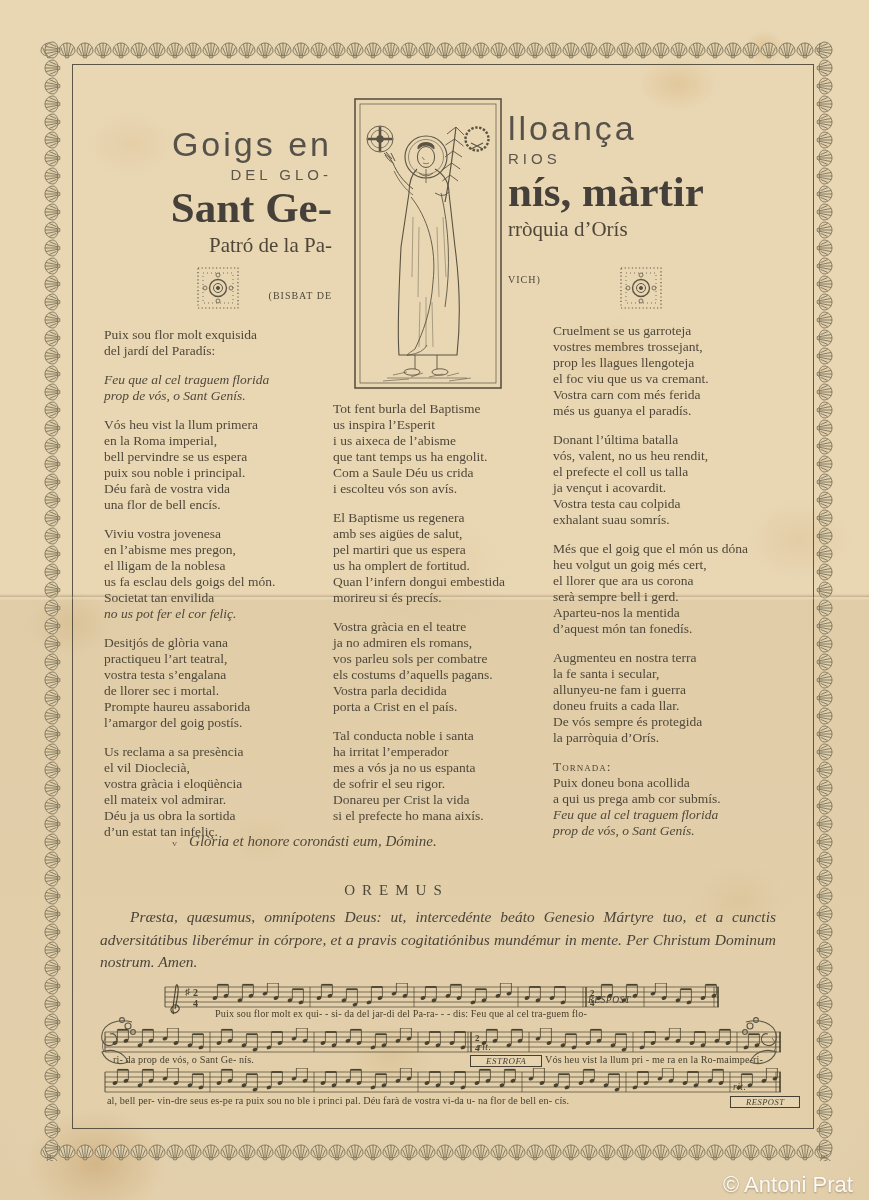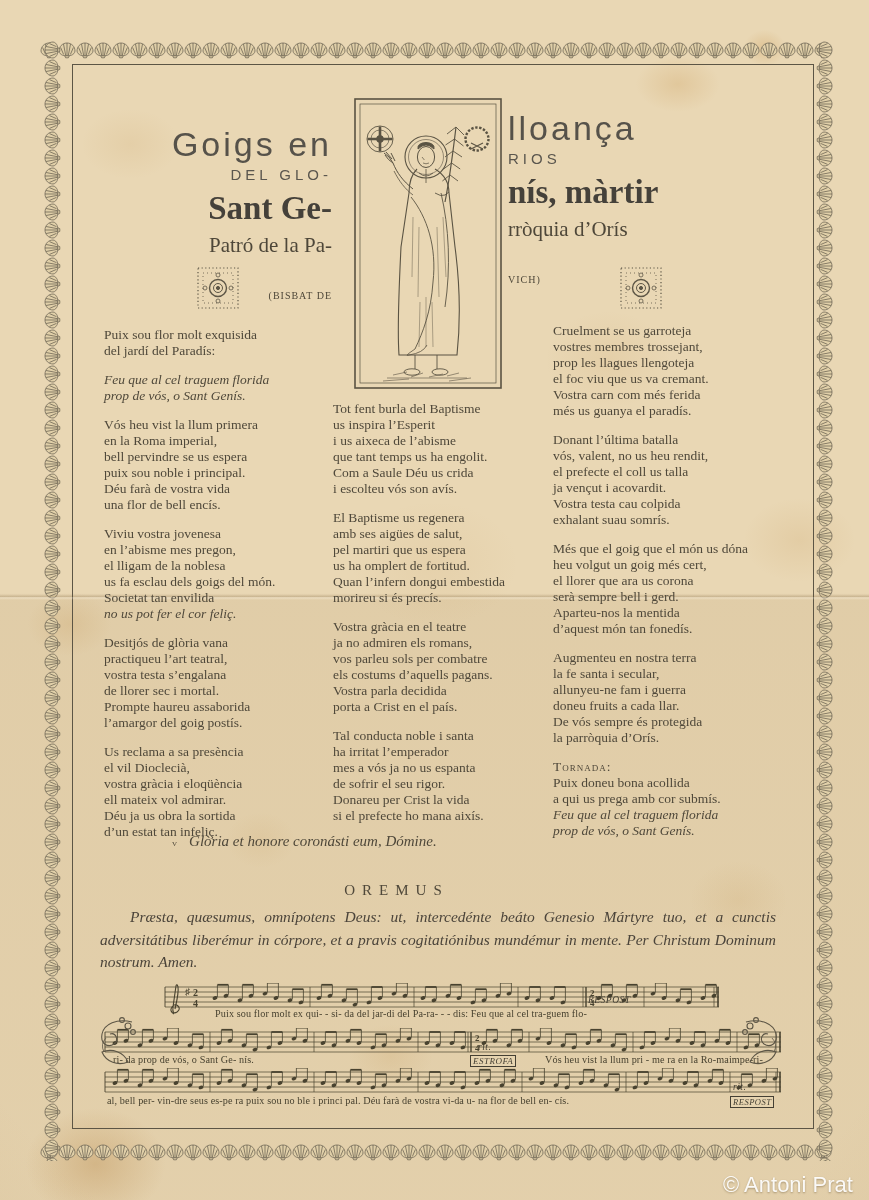--- a/index.html
+++ b/index.html
@@ -22,40 +22,40 @@
     font-family:"Liberation Serif", serif; color:#4e4739;}
   .crease{position:absolute;left:0;top:594px;width:869px;height:6px;
     background:linear-gradient(to bottom, transparent 0, rgba(109,84,48,.22) 45%, rgba(255,250,238,.30) 62%, transparent 100%);}
   .rule{position:absolute;left:72px;top:64px;width:740px;height:1063px;border:1.4px solid #5c5545;}
   .strip{position:absolute;}
   
   .title-left{position:absolute;left:60px;top:124px;width:272px;text-align:right;}
   .title-right{position:absolute;left:508px;top:108px;width:280px;text-align:left;}
   .t-big{font-family:"Liberation Sans",sans-serif;font-size:34px;letter-spacing:3px;color:#56524a;font-weight:400;line-height:40px;}
   .t-caps{font-family:"Liberation Sans",sans-serif;font-size:15px;letter-spacing:4px;color:#5a564e;line-height:22px;}
-  .t-bold{font-family:"Liberation Serif",serif;font-weight:bold;font-size:33px;color:#45413a;line-height:44px;}
+  .t-bold{font-family:"Liberation Serif",serif;font-weight:bold;font-size:43px;color:#45413a;line-height:44px;}
   .t-med{font-size:21px;color:#4e4739;line-height:30px;}
   .t-small{font-size:10px;letter-spacing:1px;color:#4e4739;line-height:24px;margin-top:24px;}
   
   .col{position:absolute;width:238px;font-size:13.5px;line-height:16px;color:#4f483a;}
   .col1{left:104px;top:327px;}
   .col2{left:333px;top:401px;}
   .col3{left:553px;top:323px;}
   .stanza{margin-bottom:13px;}
   .vline{white-space:nowrap;}
   .vline.it{font-style:italic;}
   .tornada-label{font-variant:small-caps;letter-spacing:1px;}
   
   .versicle{position:absolute;left:172px;top:831px;font-style:italic;font-size:15px;line-height:21px;color:#4f483a;}
   .vrow .marker{font-style:normal;font-size:10px;font-variant:small-caps;margin-right:12px;}
   .oremus-h{position:absolute;left:0;top:882px;width:793px;text-align:center;font-size:15px;letter-spacing:7px;color:#4f483a;}
   .prayer{position:absolute;left:100px;top:906px;width:676px;font-style:italic;font-size:15.5px;line-height:22.5px;text-align:justify;text-indent:30px;color:#4b443a;}
   
   .mlabel{position:absolute;font-style:italic;font-size:9.5px;letter-spacing:.5px;color:#443f33;margin-top:24px;}
-  .mbox{border:1px solid #443f33;padding:0 2px;background:rgba(233,215,180,.6);text-align:right;}
+  .mbox{border:1px solid #443f33;padding:0 15px;background:rgba(233,215,180,.6);text-align:right;}
   .lyrics{position:absolute;font-size:10.5px;white-space:nowrap;color:#47412f;letter-spacing:.1px;transform:scaleX(.97);transform-origin:left;}
   
   .copyright{position:absolute;left:723px;top:1154px;font-family:"Liberation Sans",sans-serif;
     font-size:22px;color:rgba(255,255,255,.93);text-shadow:0 1px 2px rgba(90,70,40,.45);margin-top:18px;}
 </style>
 </head>
 <body>
 
 <div class="page">
 

